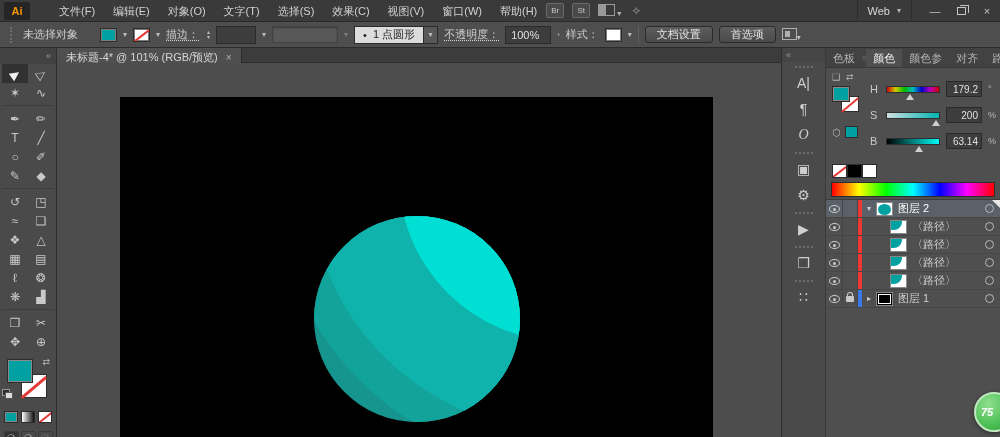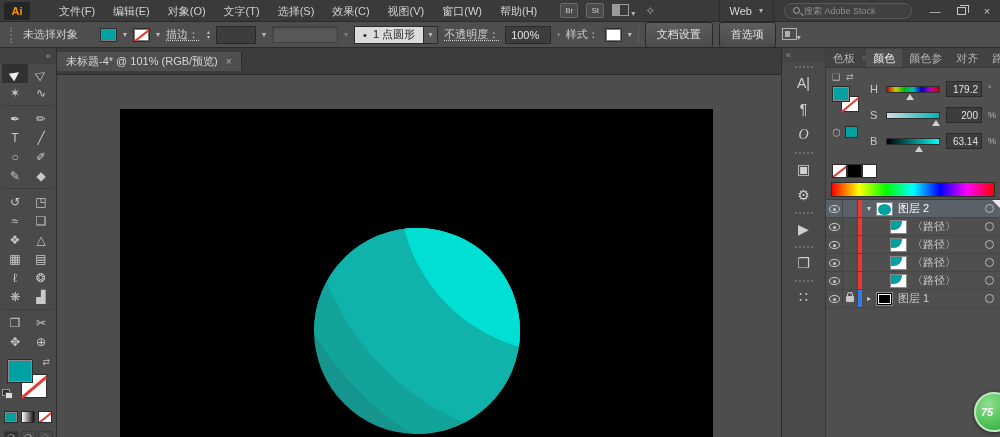--- a/index.html
+++ b/index.html
@@ -7,21 +7,21 @@
     --sphere-dark:#15958D; --sphere-band:#12A39B; --sphere-mid:#0FB3AB; --sphere-bright:#00DFD3;
   }
   *{box-sizing:border-box;margin:0;padding:0;font-family:"Liberation Sans","DejaVu Sans",sans-serif;}
   body{background:#222;}
   .page{position:relative;width:1000px;height:437px;overflow:hidden;background:#4d4d4d;color:#cfcfcf;font-size:11px;}
 
   
   .menubar{position:absolute;left:0;top:0;width:1000px;height:22px;background:#3a3a3a;border-bottom:1px solid #2a2a2a;display:flex;align-items:center;}
   .ailogo{width:26px;height:18px;margin:0 20px 0 4px;background:#252525;color:#f79500;font-weight:bold;font-size:11px;display:flex;align-items:center;justify-content:center;border-radius:2px;}
   .menuitem{padding:0 9px;line-height:22px;color:#d2d2d2;cursor:default;white-space:nowrap;}
-  .mb-icons{display:flex;align-items:center;gap:8px;margin-left:14px;}
+  .mb-icons{display:flex;align-items:center;gap:8px;}
   .sqicon{width:18px;height:15px;border:1px solid #6a6a6a;background:#4a4a4a;color:#c8c8c8;font-size:8px;display:flex;align-items:center;justify-content:center;border-radius:2px;}
   .panes{width:17px;height:12px;border:1px solid #9a9a9a;display:inline-block;position:relative;}
   .panes::before{content:"";position:absolute;left:0;top:0;width:7px;height:10px;background:#9a9a9a;}
   .chev{color:#b5b5b5;font-size:8px;margin-left:2px;}
   .mb-right{margin-left:auto;display:flex;align-items:center;gap:10px;}
   .webdd{display:flex;align-items:center;gap:5px;padding:0 10px;border-left:1px solid #2d2d2d;border-right:1px solid #2d2d2d;height:22px;color:#d8d8d8;}
   .searchbox{display:flex;align-items:center;gap:4px;background:#404040;border:1px solid #585858;border-radius:10px;height:16px;padding:0 8px;width:128px;}
   .mag{width:7px;height:7px;border:1px solid #a7a7a7;border-radius:50%;position:relative;flex:0 0 auto;}
   .mag::after{content:"";position:absolute;left:6px;top:6px;width:4px;height:1px;background:#a7a7a7;transform:rotate(45deg);}
   .searchbox input{background:transparent;border:none;outline:none;color:#cfcfcf;font-size:9px;width:100%;}
@@ -40,21 +40,21 @@
   .sw-teal{background:var(--teal);}
   .sw-white{background:#fff;}
   .slash{position:relative;overflow:hidden;}
   .slash::after{content:"";position:absolute;left:-3px;right:-3px;top:50%;height:2px;background:#e53935;transform:rotate(-38deg);}
   .ddchev{color:#bdbdbd;font-size:8px;}
   .stepper{display:flex;flex-direction:column;line-height:5px;font-size:6px;color:#bbb;margin-left:2px;}
   .field{background:#3d3d3d;border:1px solid #2a2a2a;height:17px;display:flex;align-items:center;padding:8px 5px;color:#e0e0e0;min-width:40px;}
   .brushprev{width:66px;height:17px;background:#585858;border:1px solid #424242;box-shadow:inset 0 1px 2px rgba(0,0,0,.35);}
   .combo-light{background:#dcdcdc;color:#1c1c1c;border:1px solid #2a2a2a;height:18px;display:flex;align-items:center;gap:6px;padding:0 8px;white-space:nowrap;}
   .chevbox{width:14px;height:18px;background:#585858;border:1px solid #2a2a2a;border-left:none;display:flex;align-items:center;justify-content:center;}
-  .obtn{height:26px;background:linear-gradient(#5d5d5d,#4b4b4b);border:1px solid #2a2a2a;border-radius:3px;color:#e2e2e2;display:flex;align-items:center;padding:5px 11px;white-space:nowrap;}
+  .obtn{height:17px;background:linear-gradient(#5d5d5d,#4b4b4b);border:1px solid #2a2a2a;border-radius:3px;color:#e2e2e2;display:flex;align-items:center;padding:5px 11px;white-space:nowrap;}
   .vsep{width:1px;height:18px;background:#3a3a3a;border-right:1px solid #5e5e5e;}
   .arrdoc{width:15px;height:12px;border:1px solid #b0b0b0;position:relative;display:inline-block;}
   .arrdoc::before{content:"";position:absolute;left:2px;top:2px;width:5px;height:6px;background:#b0b0b0;}
 
   
   .toolcol{position:absolute;left:0;top:48px;bottom:0;width:57px;background:#4a4a4a;border-right:1px solid #2e2e2e;}
   .toolhead{height:16px;display:flex;justify-content:flex-end;align-items:center;padding:0 5px;color:#9f9f9f;font-size:9px;background:#424242;}
   .tools{display:grid;grid-template-columns:26px 26px;justify-content:center;}
   .tool{width:26px;height:19px;display:flex;align-items:center;justify-content:center;color:#c9c9c9;font-size:12px;cursor:default;}
   .tool.active{background:#313131;color:#f0f0f0;}
@@ -72,21 +72,21 @@
   .cgn .b{width:14px;height:12px;border:1px solid #2c2c2c;}
   .b-color{background:var(--teal);box-shadow:0 0 0 1px #888 inset;}
   .b-grad{background:linear-gradient(90deg,#fff,#111);}
   .b-none{background:#fff;}
   .modes{display:flex;gap:2px;justify-content:center;margin-top:8px;}
   .mode{width:15px;height:13px;border:1px solid #3a3a3a;display:flex;align-items:center;justify-content:center;color:#bdbdbd;font-size:9px;border-radius:2px;}
   .mode.active{background:#333;}
   .mode.dim{color:#7a7a7a;}
 
   .centercol{position:absolute;left:57px;top:48px;right:219px;bottom:0;display:flex;flex-direction:column;}
-  .tabstrip{height:27px;background:#3c3c3c;border-bottom:1px solid #2c2c2c;display:flex;align-items:center;}
+  .tabstrip{height:15px;background:#3c3c3c;border-bottom:1px solid #2c2c2c;display:flex;align-items:flex-start;}
   .doctab{height:19px;background:#4f4f4f;display:flex;align-items:center;gap:8px;padding:0 9px;color:#d6d6d6;border-right:1px solid #2c2c2c;white-space:nowrap;}
   .doctab .x{color:#b0b0b0;font-size:10px;}
   .canvas{position:relative;flex:1;background:#4d4d4d;overflow:hidden;}
   .artboard{position:absolute;left:63px;top:34px;width:593px;height:420px;background:#000;}
   .sphere{position:absolute;left:194px;top:119px;width:206px;height:206px;border-radius:50%;overflow:hidden;background:var(--sphere-dark);}
   .band{position:absolute;border-radius:50%;}
   .band1{left:-39px;top:-329px;width:578px;height:578px;background:var(--sphere-band);}
   .band2{left:-5px;top:-295px;width:510px;height:510px;background:var(--sphere-mid);}
   .band3{left:85px;top:-205px;width:330px;height:330px;background:var(--sphere-bright);}
 
@@ -175,24 +175,20 @@
       <span class="sqicon">Br</span>
       <span class="sqicon">St</span>
       <span><span class="panes"></span><span class="chev">▾</span></span>
       <span class="chev" style="font-size:12px;color:#9a9a9a;">✧</span>
     </div>
     <div class="mb-right">
       <div class="webdd">
           <span>Web</span>
           <span class="chev">▾</span>
         </div>
-      <div class="searchbox">
-        <span class="mag"></span>
-        <input placeholder="搜索 Adobe Stock" style="">
-      </div>
       <div class="winbtns">
         <span class="winbtn">—</span>
         <span class="winbtn">
             <span class="restore"></span>
           </span>
         <span class="winbtn">×</span>
       </div>
     </div>
   </div>
 

